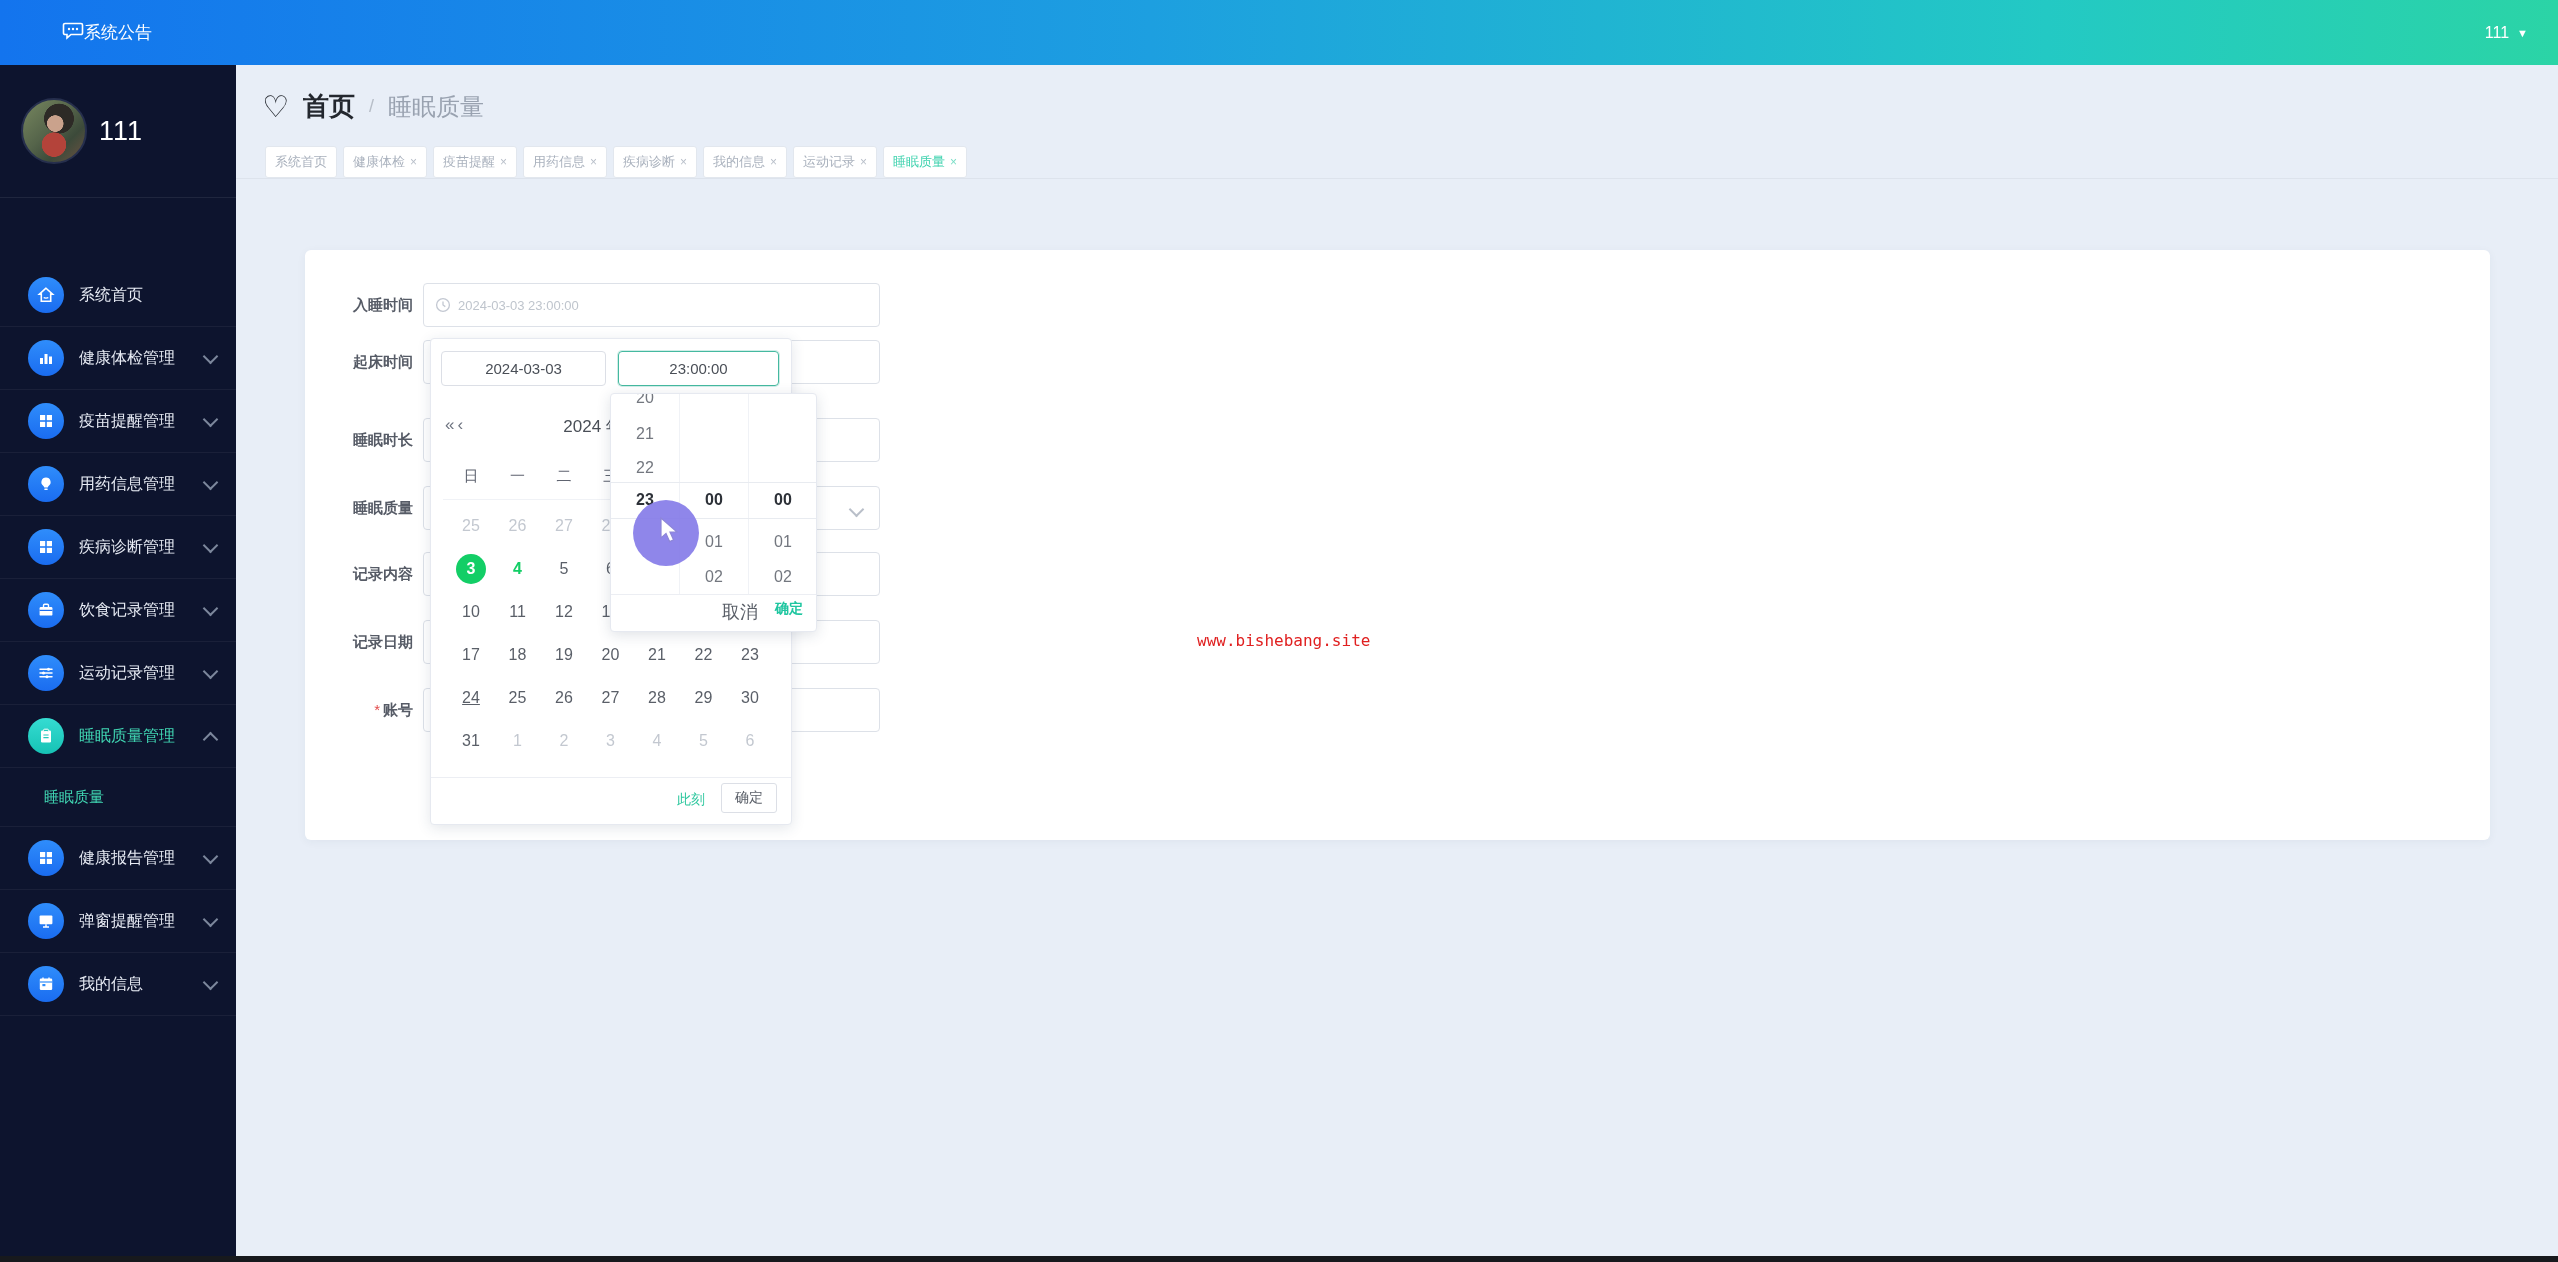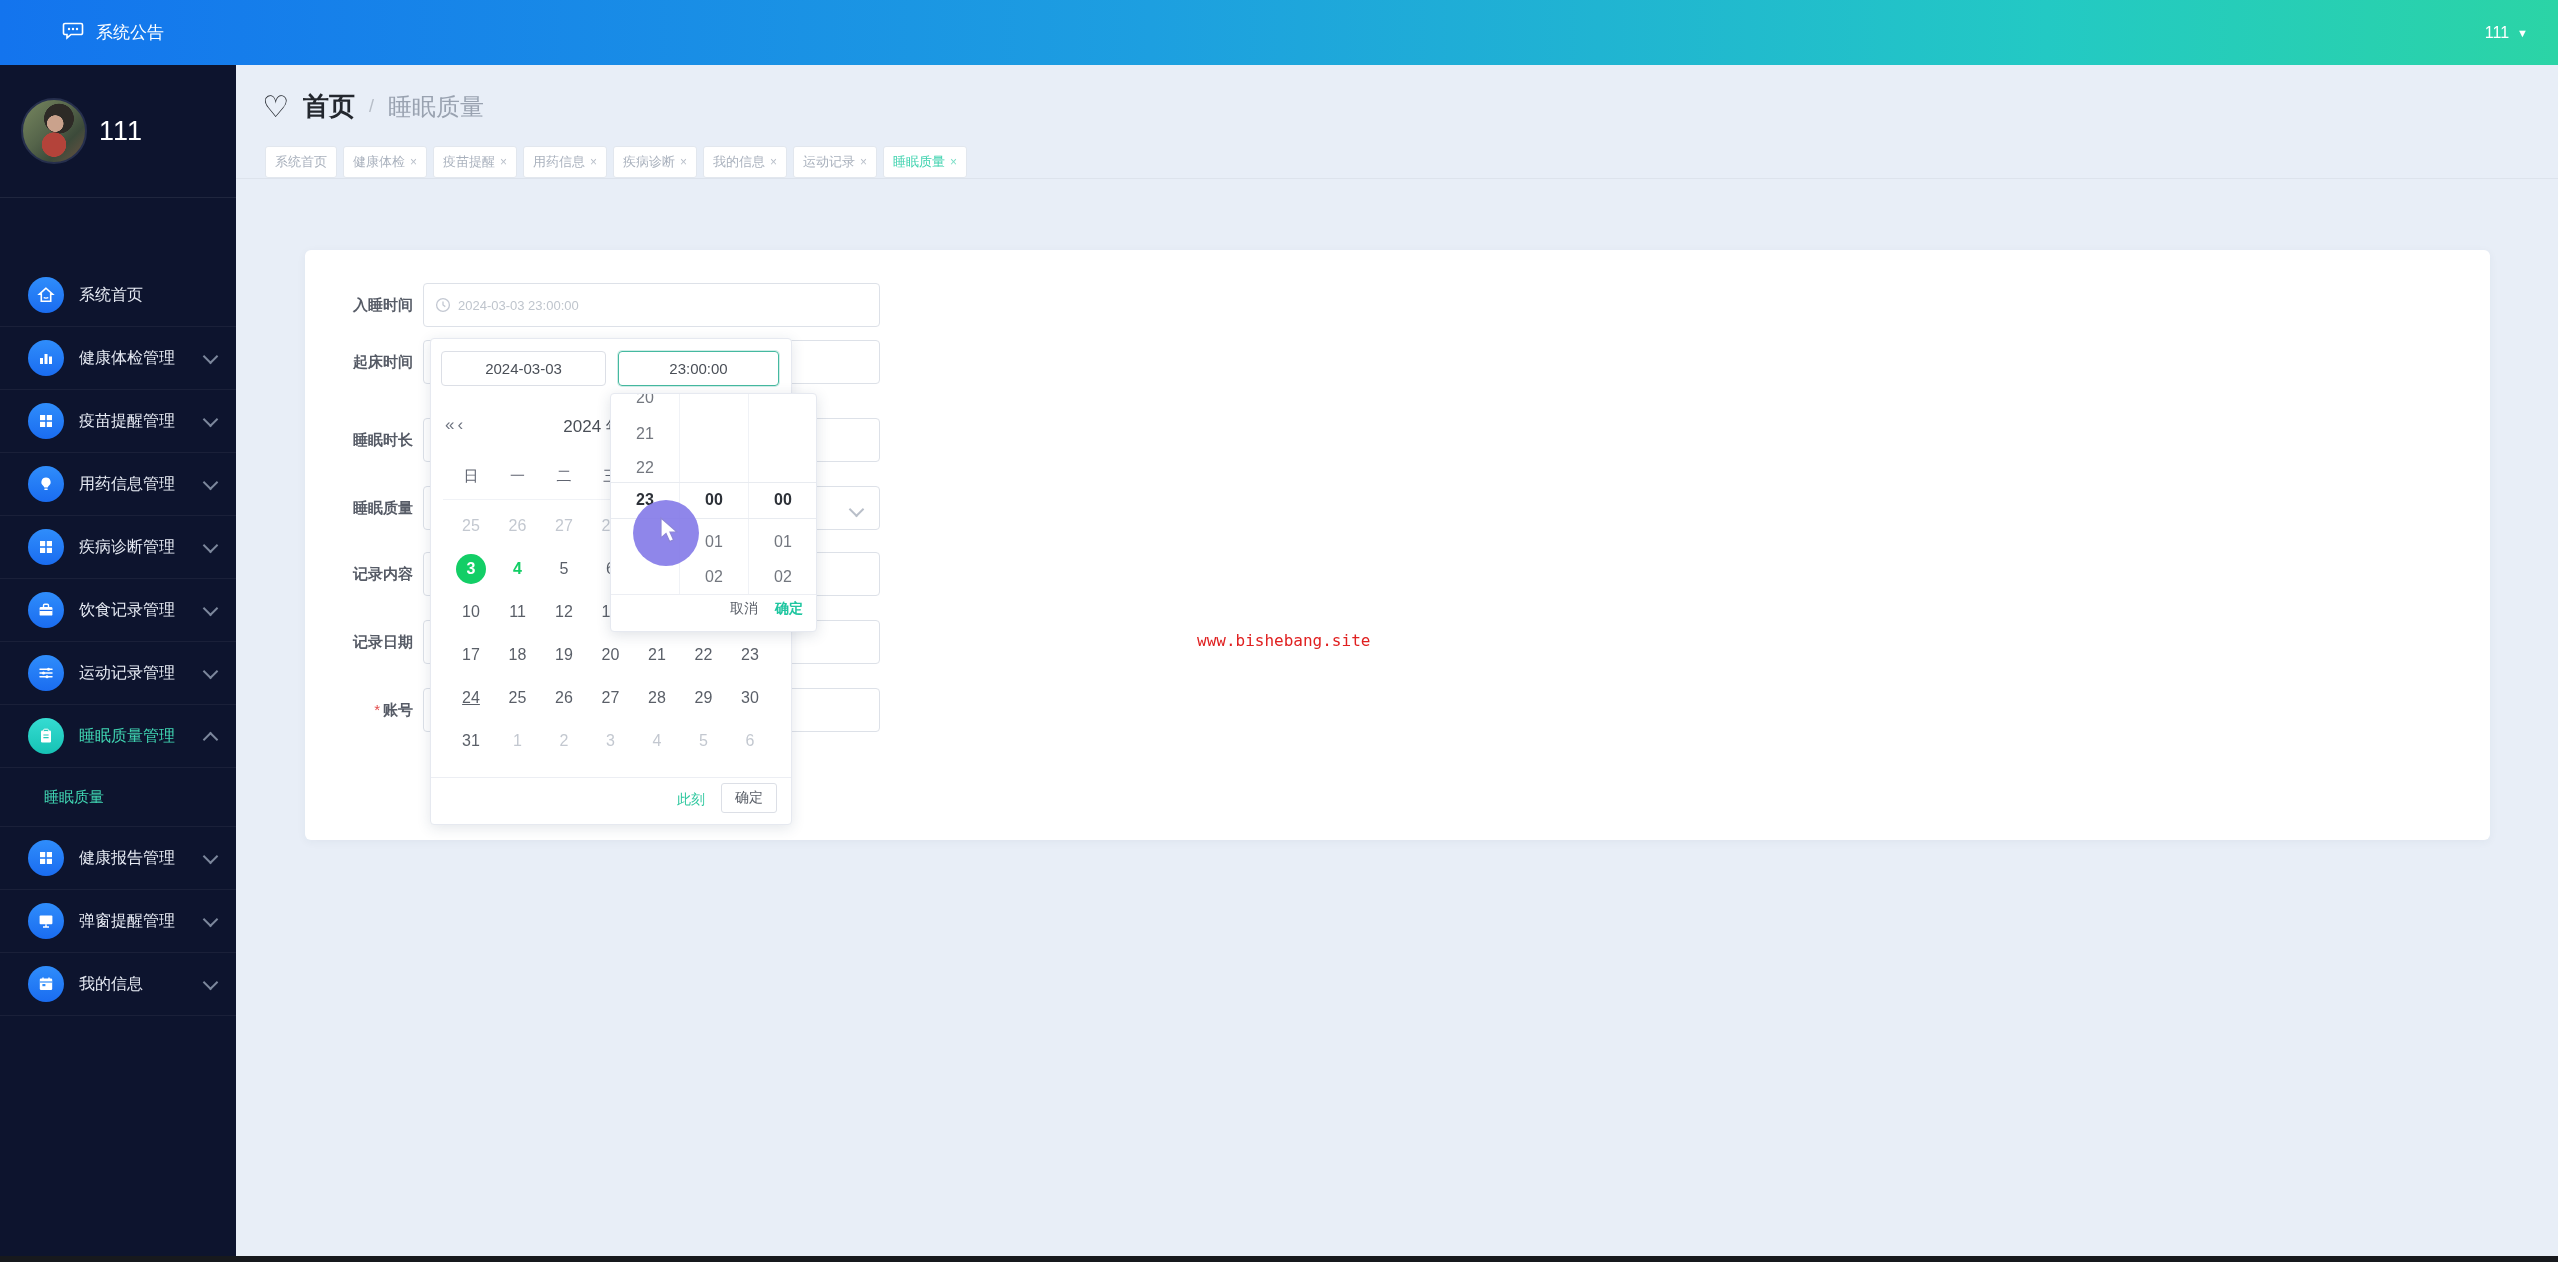--- a/index.html
+++ b/index.html
@@ -2,21 +2,21 @@
 <html><head>
 <meta charset="utf-8">
 <style>
   html,body{margin:0;padding:0;background:#cfd6df;}
   #app{position:relative;width:2558px;height:1262px;overflow:hidden;
        font-family:"Liberation Sans","DejaVu Sans",sans-serif;background:#e8eef7;}
   
   .topbar{position:absolute;left:0;top:0;width:2558px;height:65px;
           background:linear-gradient(90deg,#1374ee 0%,#1d9fe0 45%,#23c9c4 80%,#2bd4a6 100%);
           display:flex;align-items:center;justify-content:space-between;z-index:6;}
-  .announce{display:flex;align-items:center;gap:12px;margin-left:62px;color:#fff;font-size:17px;}
+  .announce{display:flex;align-items:center;margin-left:62px;color:#fff;font-size:17px;}
   .topbar-user{margin-right:30px;color:#fff;font-size:16px;display:flex;align-items:center;gap:8px;cursor:pointer;}
   .caret{font-size:11px;}
   
   .sidebar{position:absolute;left:0;top:65px;width:236px;height:1197px;background:#0d142e;z-index:5;}
   .userbox{height:132px;display:flex;align-items:center;gap:12px;padding-left:21px;
            border-bottom:1px solid rgba(255,255,255,.08);}
   .avatar{width:62px;height:62px;border-radius:50%;border:2px solid #262f4d;
           background:
             radial-gradient(circle at 52% 38%,#caa28c 0 16%,rgba(0,0,0,0) 17%),
             radial-gradient(circle at 50% 72%,#b4433a 0 22%,rgba(0,0,0,0) 23%),
@@ -92,21 +92,21 @@
       border:1px solid #e6e9f0;border-radius:4px;box-shadow:0 3px 14px rgba(40,60,90,.15);
       z-index:20;overflow:hidden;}
   .tp-col{position:absolute;top:0;width:68px;height:200px;}
   .tp-col.c1{left:0;} .tp-col.c2{left:68px;border-left:1px solid #f0f2f6;}
   .tp-col.c3{left:137px;border-left:1px solid #f0f2f6;width:68px;}
   .tp-item{position:absolute;left:0;width:100%;height:34px;line-height:34px;text-align:center;
            font-size:16px;color:#73777f;cursor:pointer;}
   .tp-item.sel{color:#2d3138;font-weight:bold;}
   .tp-band{position:absolute;left:0;width:100%;height:1px;background:#e8ebf0;}
   .tp-footline{position:absolute;left:0;top:200px;width:100%;height:1px;background:#eceef3;}
-  .tp-cancel{position:absolute;right:58px;top:206px;font-size:14px;color:#5a5f68;cursor:pointer;}
+  .tp-cancel{position:absolute;right:58px;top:206px;font-size:18px;color:#5a5f68;cursor:pointer;}
   .tp-ok{position:absolute;right:13px;top:206px;font-size:14px;color:#1fc6a0;font-weight:bold;cursor:pointer;}
   
   .watermark{position:absolute;left:1197px;top:631px;font-family:"DejaVu Sans Mono",monospace;
              font-size:16px;color:#e02020;z-index:4;}
   .cursor-halo{position:absolute;left:633px;top:500px;width:66px;height:66px;border-radius:50%;
                background:rgba(128,117,231,.88);z-index:40;}
   .cursor-arrow{position:absolute;left:655px;top:516px;z-index:41;}
   .taskbar-strip{position:absolute;left:0;top:1256px;width:2558px;height:6px;background:#17191d;z-index:7;}
 </style>
 </head>

